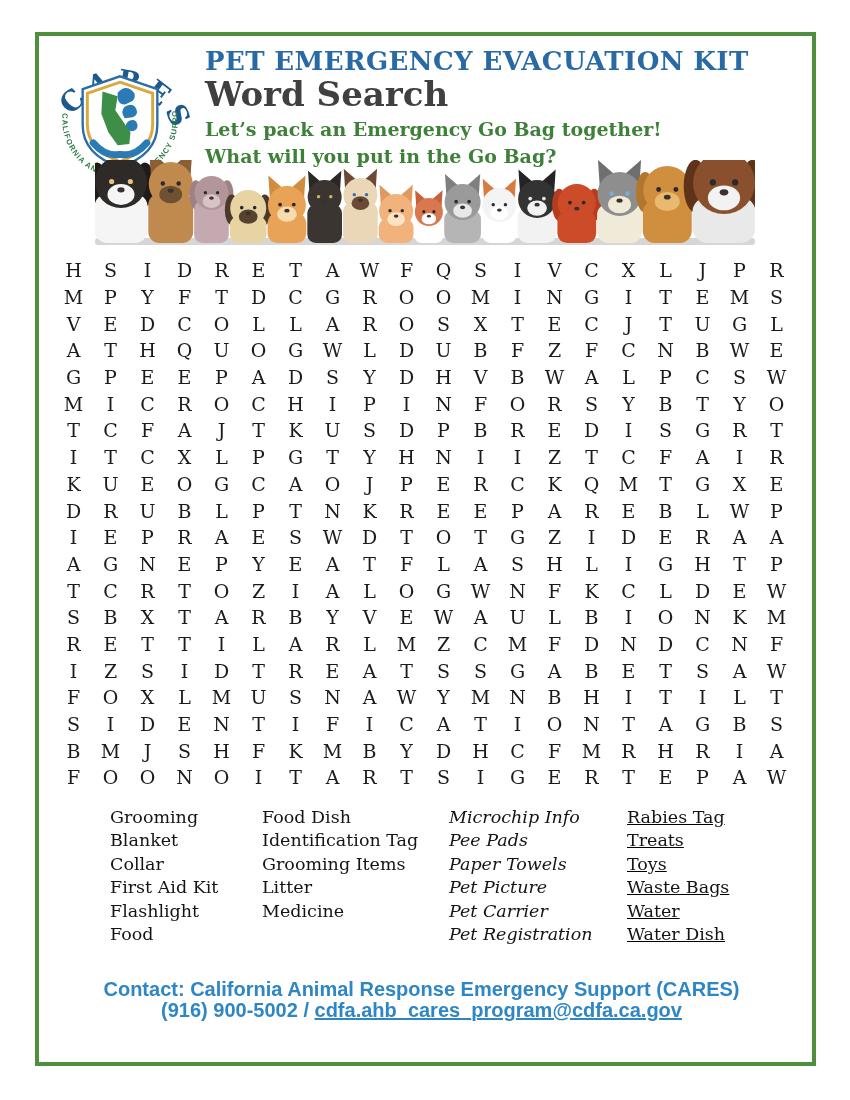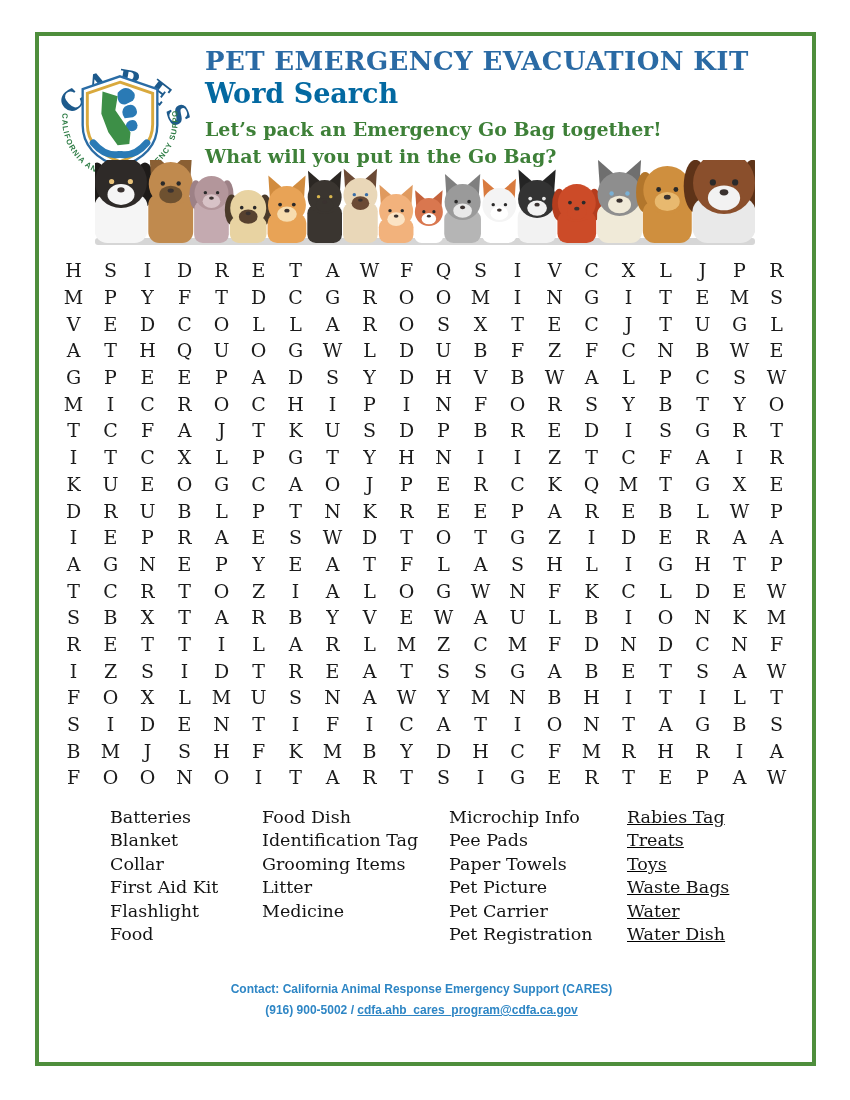--- a/index.html
+++ b/index.html
@@ -4,42 +4,42 @@
 <style>
   html,body{margin:0;padding:0;background:#ffffff;}
   .page{position:relative;width:850px;height:1100px;background:#ffffff;overflow:hidden;
         font-family:"DejaVu Serif", serif;}
   .page-border{position:absolute;left:35px;top:32px;width:773px;height:1026px;
         border:4px solid #4e8e3c;pointer-events:none;}
   
   .logo-wrap{position:absolute;left:50px;top:46px;width:140px;height:140px;}
   .header-block{position:absolute;left:205px;top:46px;width:570px;}
   .title{font-size:26px;font-weight:bold;color:#2a6aa4;letter-spacing:0.4px;line-height:30px;}
-  .subtitle{font-size:27px;font-weight:bold;color:#0369a1;line-height:32px;margin-top:2px;}
+  .subtitle{font-size:34px;font-weight:bold;color:#404040;line-height:32px;margin-top:2px;}
   .tagline{font-size:19px;font-weight:bold;color:#3e8038;line-height:27px;}
   .tagline.first{margin-top:6px;}
   
   .pets-wrap{position:absolute;left:95px;top:160px;width:660px;height:92px;}
   
   .ws-grid{position:absolute;left:55px;top:257px;width:740px;height:534px;
            display:grid;grid-template-columns:repeat(20,1fr);grid-auto-rows:26.7px;}
   .ws-grid .cell{display:flex;align-items:center;justify-content:center;
            font-size:19px;color:#1b1b1b;}
   
   .word-list{position:absolute;left:110px;top:806px;width:660px;display:flex;}
   .word-col{display:block;}
   .word-col.c1{width:152px;}
   .word-col.c2{width:187px;}
-  .word-col.c3{width:178px;}
+  .word-col.c3{width:178px;font-style:italic;}
   .word-col.c4{width:143px;text-decoration:underline;}
   .word-item{font-size:17.5px;color:#141414;line-height:23.4px;white-space:nowrap;}
   
   .footer{position:absolute;left:35px;top:979px;width:773px;text-align:center;
           font-family:"Liberation Sans", sans-serif;font-weight:bold;
-          font-size:12px;color:#2e86c5;line-height:21px;}
+          font-size:20px;color:#2e86c5;line-height:21px;}
   .footer .email{text-decoration:underline;cursor:pointer;}
 </style>
 </head>
 <body>
 
 <div class="page">
   <div class="page-border"></div>
 
   <div class="logo-wrap">
     <svg viewBox="0 0 120 120" width="140" height="140">
@@ -645,21 +645,21 @@
       <div class="cell">R</div>
       <div class="cell">T</div>
       <div class="cell">E</div>
       <div class="cell">P</div>
       <div class="cell">A</div>
       <div class="cell">W</div>
     </div>
 
   <div class="word-list">
     <div class="word-col c1">
-        <div class="word-item">Batteries</div>
+        <div class="word-item">Grooming</div>
         <div class="word-item">Blanket</div>
         <div class="word-item">Collar</div>
         <div class="word-item">First Aid Kit</div>
         <div class="word-item">Flashlight</div>
         <div class="word-item">Food</div>
       </div>
     <div class="word-col c2">
         <div class="word-item">Food Dish</div>
         <div class="word-item">Identification Tag</div>
         <div class="word-item">Grooming Items</div>

